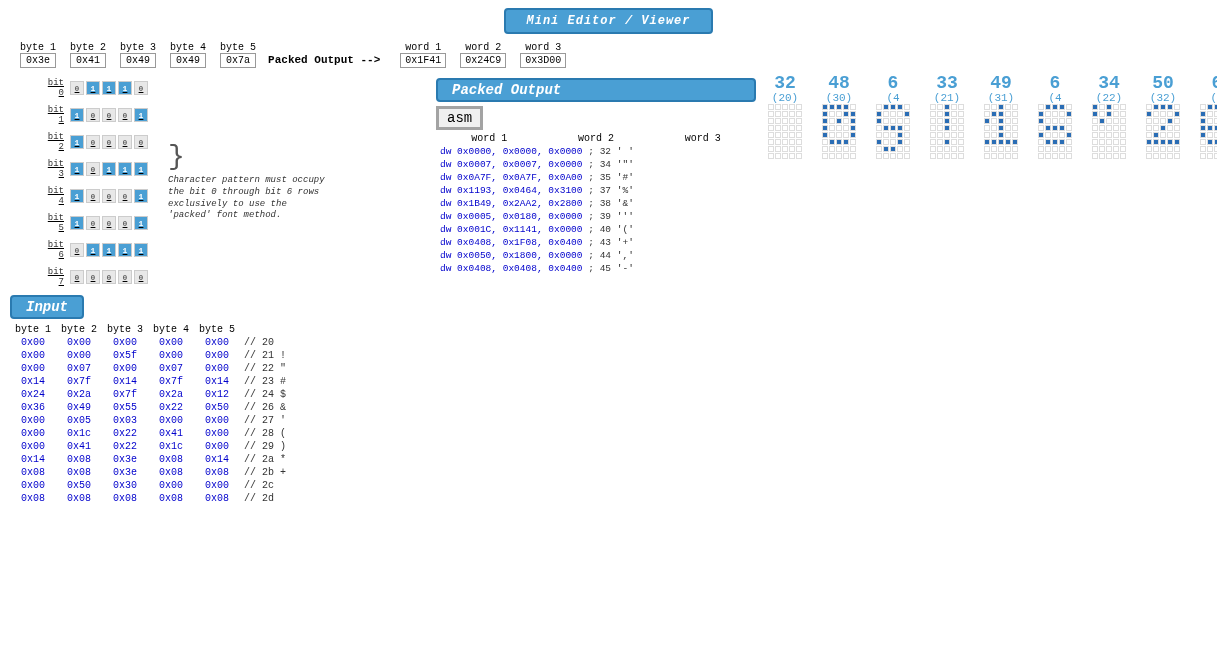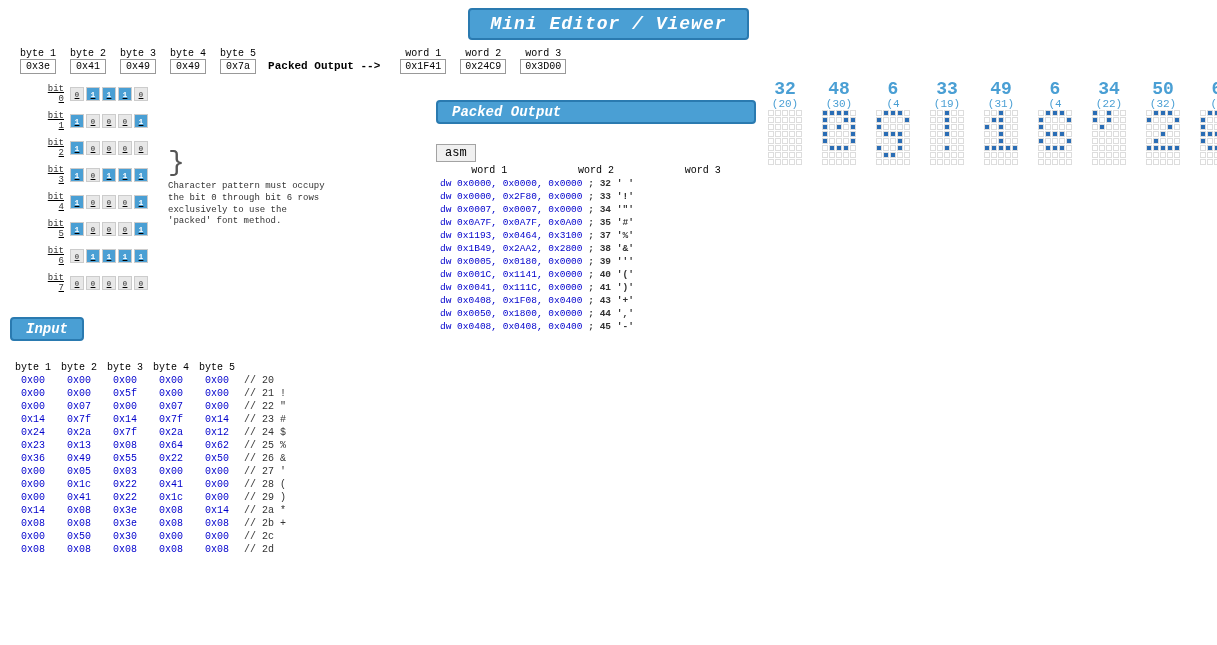--- a/index.html
+++ b/index.html
@@ -30,21 +30,21 @@
 
     .title-box {
       background: #4a9fd4;
       border: 2px solid #2a7ab0;
       border-radius: 4px;
       padding: 4px 20px;
     }
     .title-box span {
       color: #fff;
       font-style: italic;
-      font-size: 18px;
+      font-size: 12px;
       font-weight: bold;
       letter-spacing: 1px;
     }
 
     
     .top-row {
       display: flex;
       align-items: center;
       padding: 4px 20px;
       gap: 4px;
@@ -155,30 +155,31 @@
     .bit-annotation-brace {
       font-size: 28px;
       color: #555;
       line-height: 1;
     }
     .bit-annotation-text {
       font-size: 9px;
       color: #333;
       max-width: 160px;
       line-height: 1.3;
+      font-style: italic;
     }
 
     
     .section-title {
       display: inline-block;
       background: #4a9fd4;
       border: 2px solid #2a7ab0;
       border-radius: 4px;
       padding: 2px 14px;
-      margin: 20px 0;
+      margin: 4px 0;
     }
     .section-title span {
       color: #fff;
       font-style: italic;
       font-size: 14px;
       font-weight: bold;
     }
 
     .input-table-wrap {
       overflow-y: auto;
@@ -217,23 +218,23 @@
     
     .packed-section {
       display: flex;
       flex-direction: column;
       width: 320px;
       flex-shrink: 0;
     }
 
     .asm-tab {
       display: inline-block;
-      border: 1px solid #a3a3a3;
+      border: 3px solid #a3a3a3;
       padding: 1px 8px;
-      font-size: 12px;
+      font-size: 14px;
       background: #f0f0f0;
       margin-bottom: 2px;
       width: fit-content;
     }
 
     .packed-table {
       border-collapse: collapse;
       font-size: 10px;
     }
     .packed-table th {
@@ -243,21 +244,20 @@
     }
     .packed-table td {
       padding: 1px 4px;
       text-align: left;
       color: #0000cc;
       white-space: nowrap;
       font-size: 9.5px;
     }
     .packed-table .comment {
       color: #333;
-      font-weight: bold;
     }
 
     
     .preview-area {
       flex: 1;
       display: flex;
       flex-direction: row;
       gap: 20px;
       padding-left: 4px;
       overflow: hidden;
@@ -482,28 +482,20 @@
                 </tr>
                 <tr>
                   <td>0x24</td>
                   <td>0x2a</td>
                   <td>0x7f</td>
                   <td>0x2a</td>
                   <td>0x12</td>
                   <td class="comment">// 24 $</td>
                 </tr>
                 <tr>
-                  <td>0x23</td>
-                  <td>0x13</td>
-                  <td>0x08</td>
-                  <td>0x64</td>
-                  <td>0x62</td>
-                  <td class="comment">// 25 %</td>
-                </tr>
-                <tr>
                   <td>0x36</td>
                   <td>0x49</td>
                   <td>0x55</td>
                   <td>0x22</td>
                   <td>0x50</td>
                   <td class="comment">// 26 &amp;</td>
                 </tr>
                 <tr>
                   <td>0x00</td>
                   <td>0x05</td>
@@ -577,46 +569,40 @@
           <thead>
             <tr>
               <th>word 1</th>
               <th>word 2</th>
               <th>word 3</th>
             </tr>
           </thead>
           <tbody id="packed-table-body">
           <tr>
                 <td colspan="3"><span style="color: rgb(0, 0, 204); margin-top: 7px;">dw 0x0000, 0x0000, 0x0000 </span><span class="comment">; 32 ' '</span></td>
-              </tr>
-              <tr>
-                <td colspan="3"><span style="color: rgb(0, 0, 204);">dw 0x0000, 0x2F80, 0x0000 </span><span class="comment">; 33 '!'</span></td>
               </tr>
               <tr>
                 <td colspan="3"><span style="color: rgb(0, 0, 204);">dw 0x0007, 0x0007, 0x0000 </span><span class="comment">; 34 '"'</span></td>
               </tr>
               <tr>
                 <td colspan="3"><span style="color: rgb(0, 0, 204);">dw 0x0A7F, 0x0A7F, 0x0A00 </span><span class="comment">; 35 '#'</span></td>
               </tr>
               <tr>
                 <td colspan="3"><span style="color: rgb(0, 0, 204);">dw 0x1193, 0x0464, 0x3100 </span><span class="comment">; 37 '%'</span></td>
               </tr>
               <tr>
                 <td colspan="3"><span style="color: rgb(0, 0, 204);">dw 0x1B49, 0x2AA2, 0x2800 </span><span class="comment">; 38 '&amp;'</span></td>
               </tr>
               <tr>
                 <td colspan="3"><span style="color: rgb(0, 0, 204);">dw 0x0005, 0x0180, 0x0000 </span><span class="comment">; 39 '''</span></td>
               </tr>
               <tr>
                 <td colspan="3"><span style="color: rgb(0, 0, 204);">dw 0x001C, 0x1141, 0x0000 </span><span class="comment">; 40 '('</span></td>
               </tr>
               <tr>
-                <td colspan="3"><span style="color: rgb(0, 0, 204);">dw 0x0041, 0x111C, 0x0000 </span><span class="comment">; 41 ')'</span></td>
-              </tr>
-              <tr>
                 <td colspan="3"><span style="color: rgb(0, 0, 204);">dw 0x0408, 0x1F08, 0x0400 </span><span class="comment">; 43 '+'</span></td>
               </tr>
               <tr>
                 <td colspan="3"><span style="color: rgb(0, 0, 204);">dw 0x0050, 0x1800, 0x0000 </span><span class="comment">; 44 ','</span></td>
               </tr>
               <tr>
                 <td colspan="3"><span style="color: rgb(0, 0, 204);">dw 0x0408, 0x0408, 0x0400 </span><span class="comment">; 45 '-'</span></td>
               </tr>
             </tbody>
         </table>
@@ -759,21 +745,21 @@
                 <div class="char-pixel empty"></div>
                 <div class="char-pixel empty"></div>
                 <div class="char-pixel empty"></div>
                 <div class="char-pixel empty"></div>
               </div>
             </div>
           </div>
           <div class="preview-row">
             <div class="char-preview">
               <div class="char-number">33</div>
-              <div class="char-sub">(19)</div>
+              <div class="char-sub">(21)</div>
               <div class="char-grid" style="grid-template-columns: repeat(5, 6px);">
                 <div class="char-pixel empty"></div>
                 <div class="char-pixel empty"></div>
                 <div class="char-pixel filled"></div>
                 <div class="char-pixel empty"></div>
                 <div class="char-pixel empty"></div>
                 <div class="char-pixel empty"></div>
                 <div class="char-pixel empty"></div>
                 <div class="char-pixel filled"></div>
                 <div class="char-pixel empty"></div>

